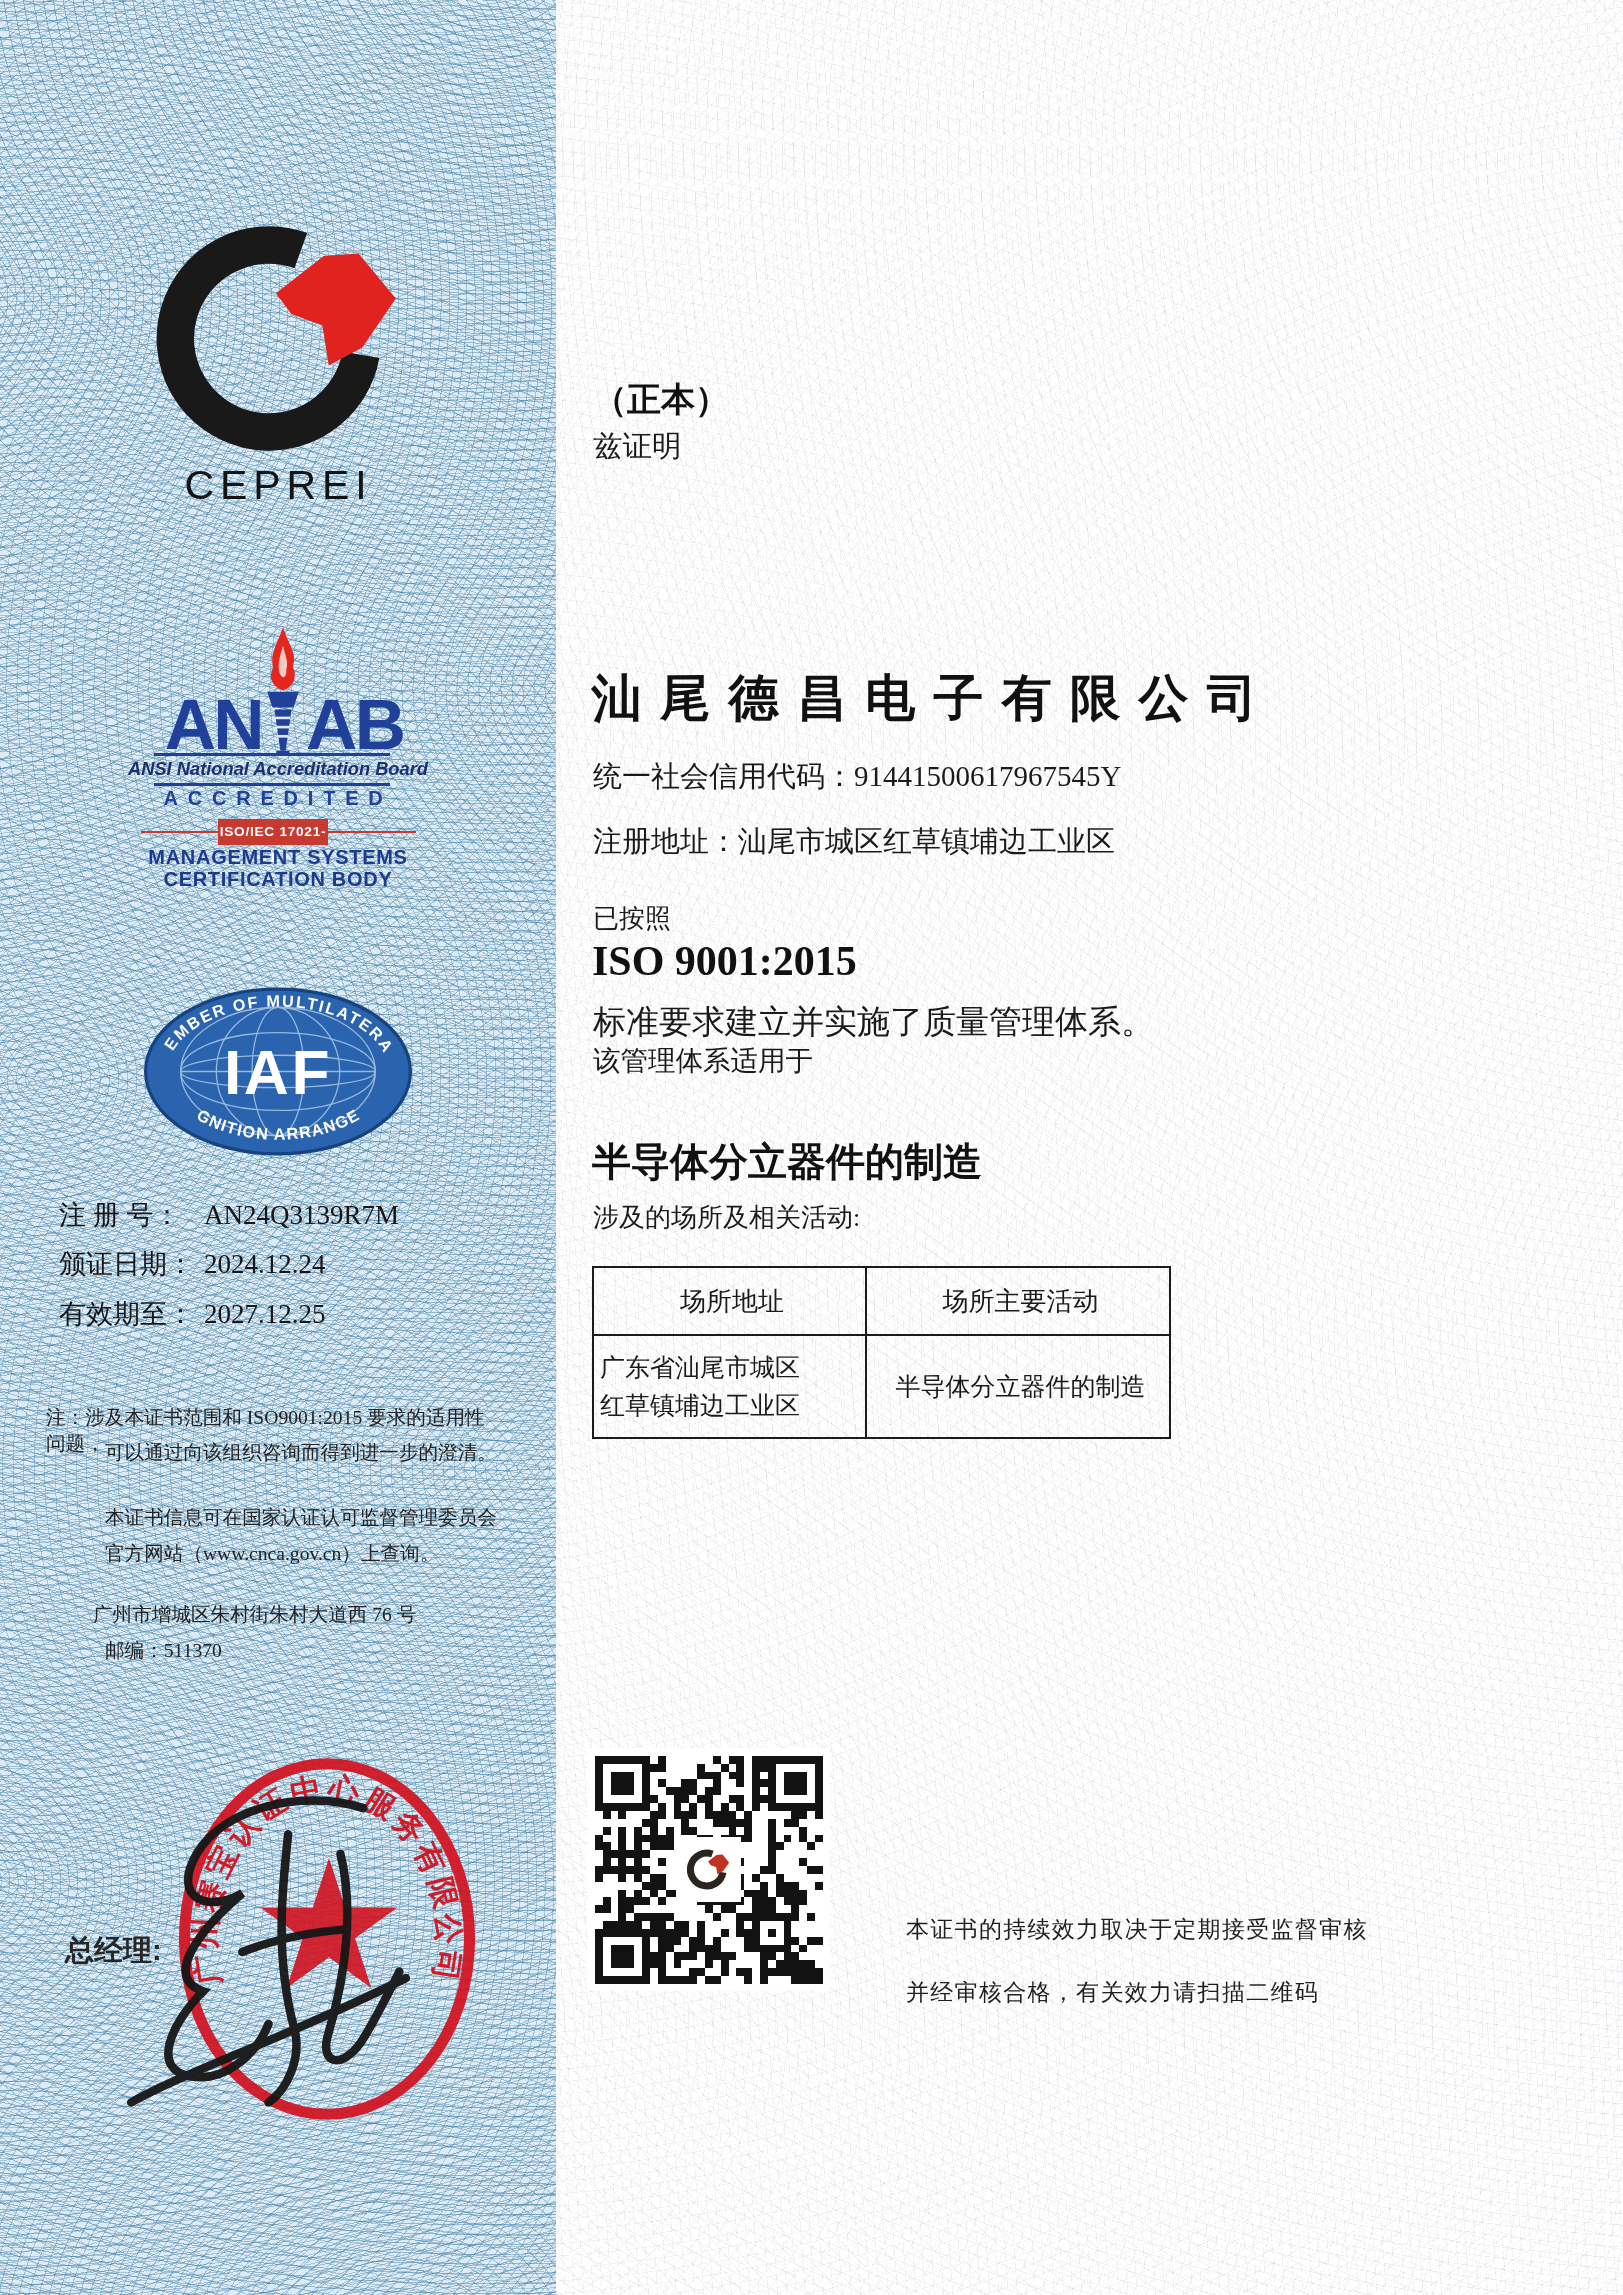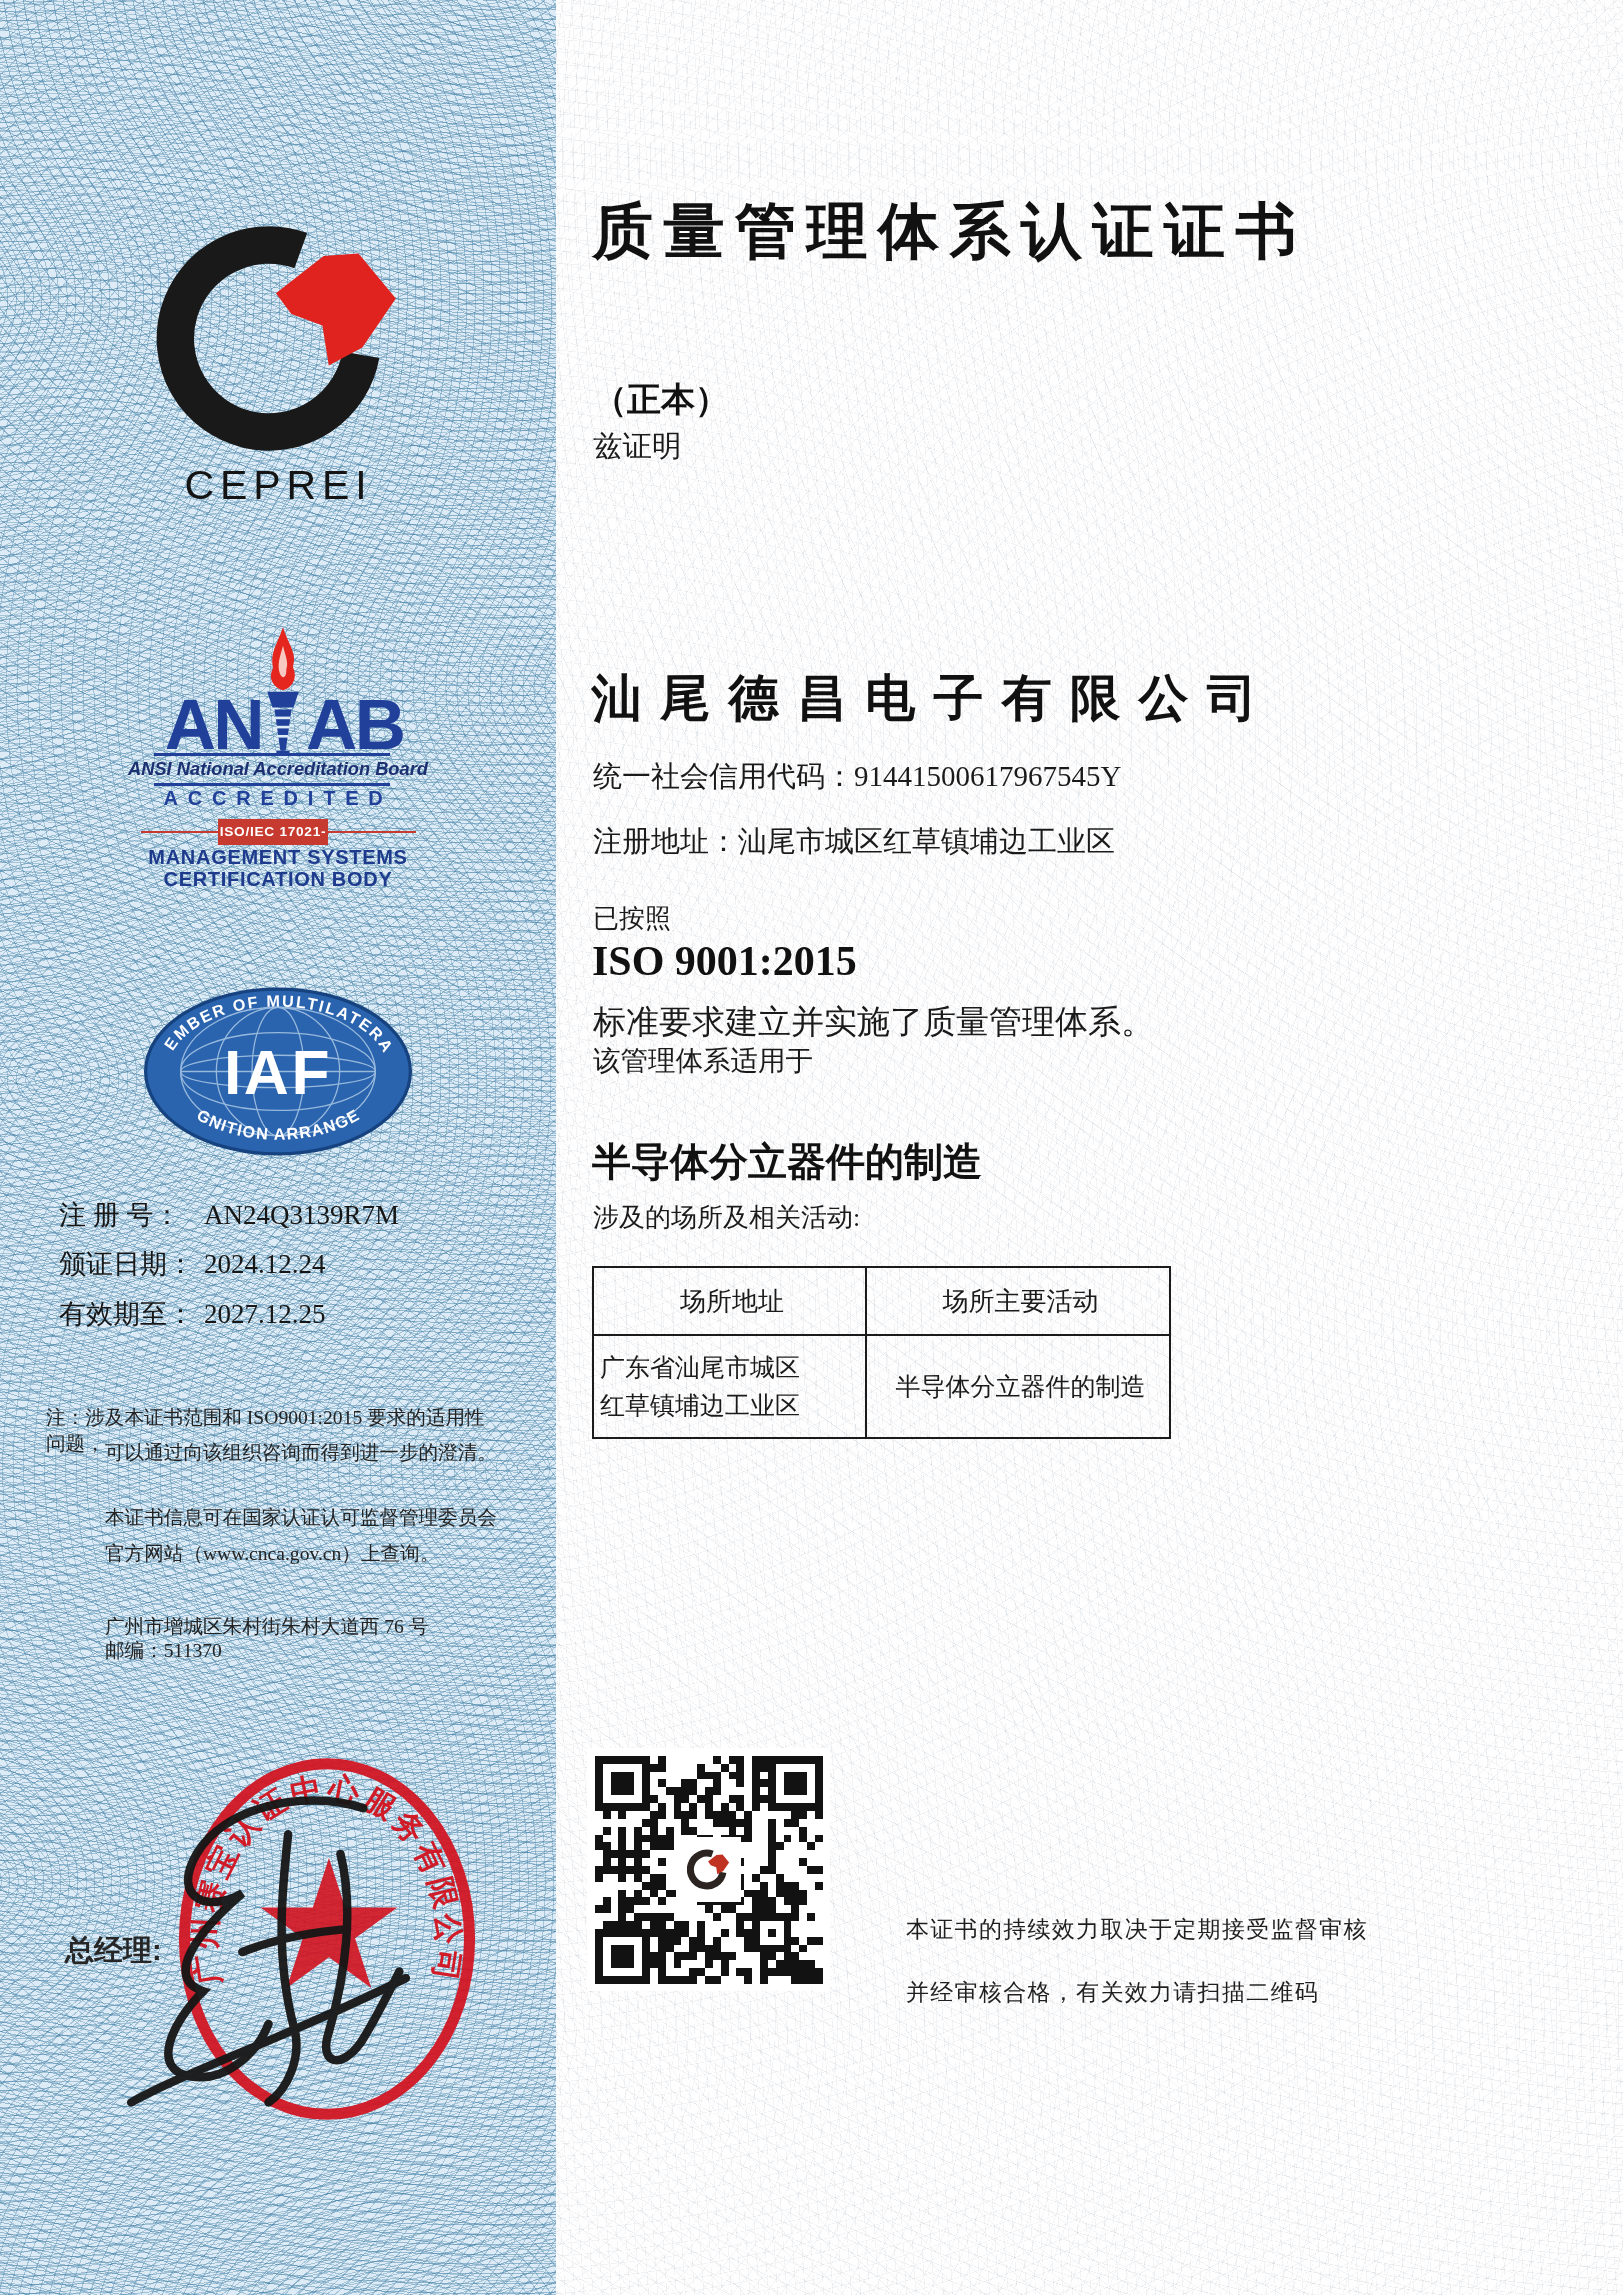--- a/index.html
+++ b/index.html
@@ -156,21 +156,21 @@
     <span class="lbl">颁证日期：</span><span>2024.12.24</span>
   </div>
   <div class="abs reg-row serif" style="top:1296px;">
     <span class="lbl">有效期至：</span><span>2027.12.25</span>
   </div>
 
   <div class="abs side-note serif" style="left:46px;top:1405px;width:458px;">注：涉及本证书范围和 ISO9001:2015 要求的适用性问题，</div>
   <div class="abs side-note serif" style="left:105px;top:1440px;width:399px;">可以通过向该组织咨询而得到进一步的澄清。</div>
   <div class="abs side-note serif" style="left:105px;top:1505px;width:399px;">本证书信息可在国家认证认可监督管理委员会</div>
   <div class="abs side-note serif" style="left:105px;top:1541px;width:399px;">官方网站（www.cnca.gov.cn）上查询。</div>
-  <div class="abs side-note serif" style="left:105px;top:1602px;width:399px;margin-top:12px;">广州市增城区朱村街朱村大道西 76 号</div>
+  <div class="abs side-note serif" style="left:93px;top:1602px;width:399px;">广州市增城区朱村街朱村大道西 76 号</div>
   <div class="abs side-note serif" style="left:105px;top:1638px;width:399px;">邮编：511370</div>
 
   <svg class="abs stamp-svg" width="314" height="374" viewBox="0 0 480 572">
     <ellipse cx="240" cy="286" rx="218" ry="268" fill="none" stroke="#d2121f" stroke-width="17" opacity="0.93"></ellipse>
     <polygon opacity="0.9" fill="#d2121f" points="243,162 267.7,238 347.6,238 282.9,285 307.7,361 243,314 178.3,361 203.1,285 138.4,238 218.3,238"></polygon>
     <path id="stampArc" d="M95.8,400 A170,215 0 1 1 384.2,400" fill="none"></path>
     <text font-family="Liberation Serif, serif" font-size="47" font-weight="bold" fill="#d2121f" letter-spacing="6" opacity="0.95">
       <textPath href="#stampArc" startOffset="50%" text-anchor="middle">广州赛宝认证中心服务有限公司</textPath>
     </text>
   </svg>
@@ -183,21 +183,20 @@
       <path d="M380,140 C400,220 390,320 360,420 C350,460 380,470 410,430 C430,400 450,360 470,320"></path>
       <path d="M230,290 C280,270 330,260 390,255"></path>
     </g>
   </svg>
 
   <div class="abs gm-label sans">总经理:</div>
 </aside>
 
 <main class="main">
 
-  <h1 class="abs m-title serif" style="margin:0;">质量管理体系认证证书</h1>
 
   <div class="abs m-copy serif">（正本）</div>
   <div class="abs m-certify serif">兹证明</div>
 
   <div class="abs m-company serif">汕尾德昌电子有限公司</div>
 
   <div class="abs m-line44 serif" style="left:37px;top:757px;">
     <span>统一社会信用代码：</span><span>91441500617967545Y</span>
   </div>
   <div class="abs m-line44 serif" style="left:37px;top:822px;">

